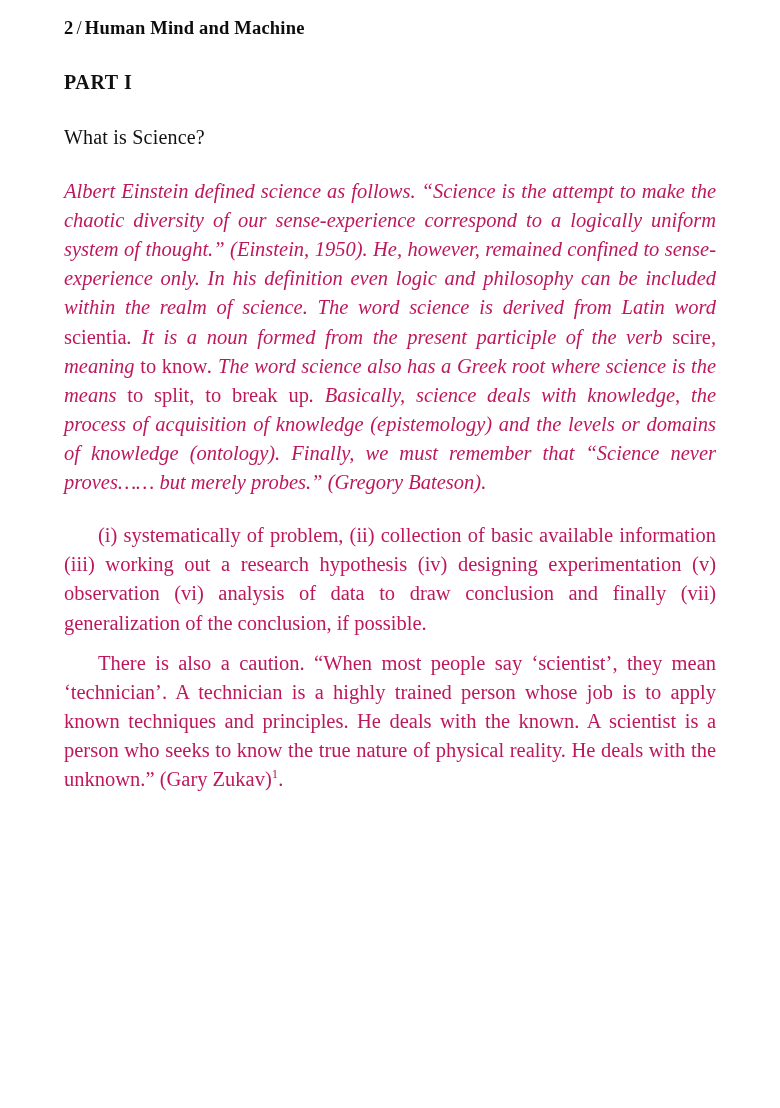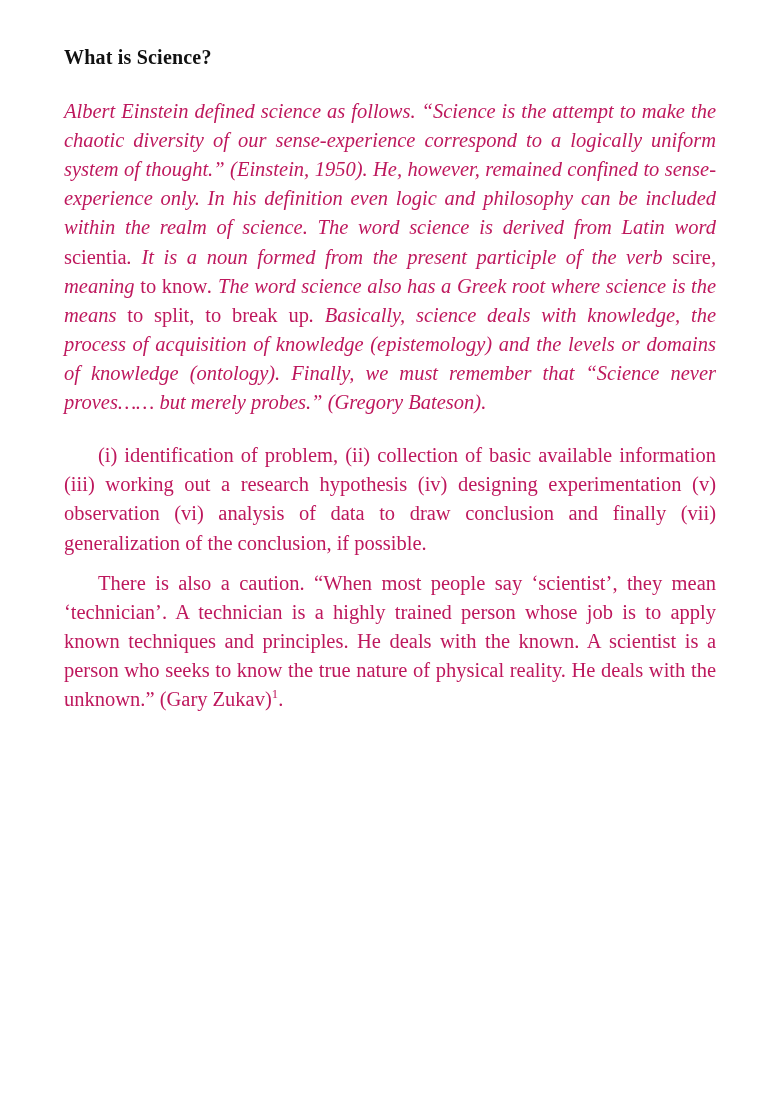--- a/index.html
+++ b/index.html
@@ -37,21 +37,21 @@
     font-weight: normal;
     padding: 0 3px;
   }
   .part-label {
     font-weight: bold;
     font-size: 20px;
     letter-spacing: 0.6px;
     margin-top: 32px;
   }
   .section-title {
-    font-weight: bold;
+    font-weight: normal;
     font-size: 20px;
     letter-spacing: 0.2px;
     margin-top: 32px;
   }
   p.body {
     font-size: 20.5px;
     line-height: 1.42;
     text-align: justify;
     text-justify: inter-word;
     margin: 0;
@@ -80,24 +80,28 @@
     font-size: 0.62em;
     vertical-align: super;
     line-height: 0;
   }
 </style>
 </head>
 <body>
 
 <div class="page">
 
+  <div class="running-head">
+    <span class="folio">2</span><span class="slash">/</span><span>Human Mind and Machine</span>
+  </div>
 
+  <div class="part-label">PART I</div>
 
   <div class="section-title">What is Science?</div>
 
   <p class="body para-einstein"><span>Albert Einstein defined science as follows. “Science is the attempt to make the chaotic diversity of our sense-experience correspond to a logically uniform system of thought.” (Einstein, 1950). He, however, remained confined to sense-experience only. In his definition even logic and philosophy can be included within the realm of science. The word science is derived from Latin word </span><span class="upright">scientia</span><span>. It is a noun formed from the present participle of the verb </span><span class="upright">scire</span><span>, meaning </span><span class="upright">to know</span><span>. The word science also has a Greek root where science is the means </span><span class="upright">to split, to break up</span><span>. Basically, science deals with knowledge, the process of acquisition of knowledge (epistemology) and the levels or domains of knowledge (ontology). Finally, we must remember that “Science never proves…… but merely probes.” (Gregory Bateson).</span></p>
 
 
-  <p class="body para-steps">(i) identification of problem, (ii) collection of basic available information (iii) working out a research hypothesis (iv) designing experimentation (v) observation (vi) analysis of data to draw conclusion and finally (vii) generalization of the conclusion, if possible.</p>
+  <p class="body para-steps">(i) systematically of problem, (ii) collection of basic available information (iii) working out a research hypothesis (iv) designing experimentation (v) observation (vi) analysis of data to draw conclusion and finally (vii) generalization of the conclusion, if possible.</p>
 
   <p class="body para-caution"><span>There is also a caution. “When most people say ‘scientist’, they mean ‘technician’. A technician is a highly trained person whose job is to apply known techniques and principles. He deals with the known. A scientist is a person who seeks to know the true nature of physical reality. He deals with the unknown.” (Gary Zukav)</span><sup>1</sup><span>.</span></p>
 
 </div>
 
 </body></html>

